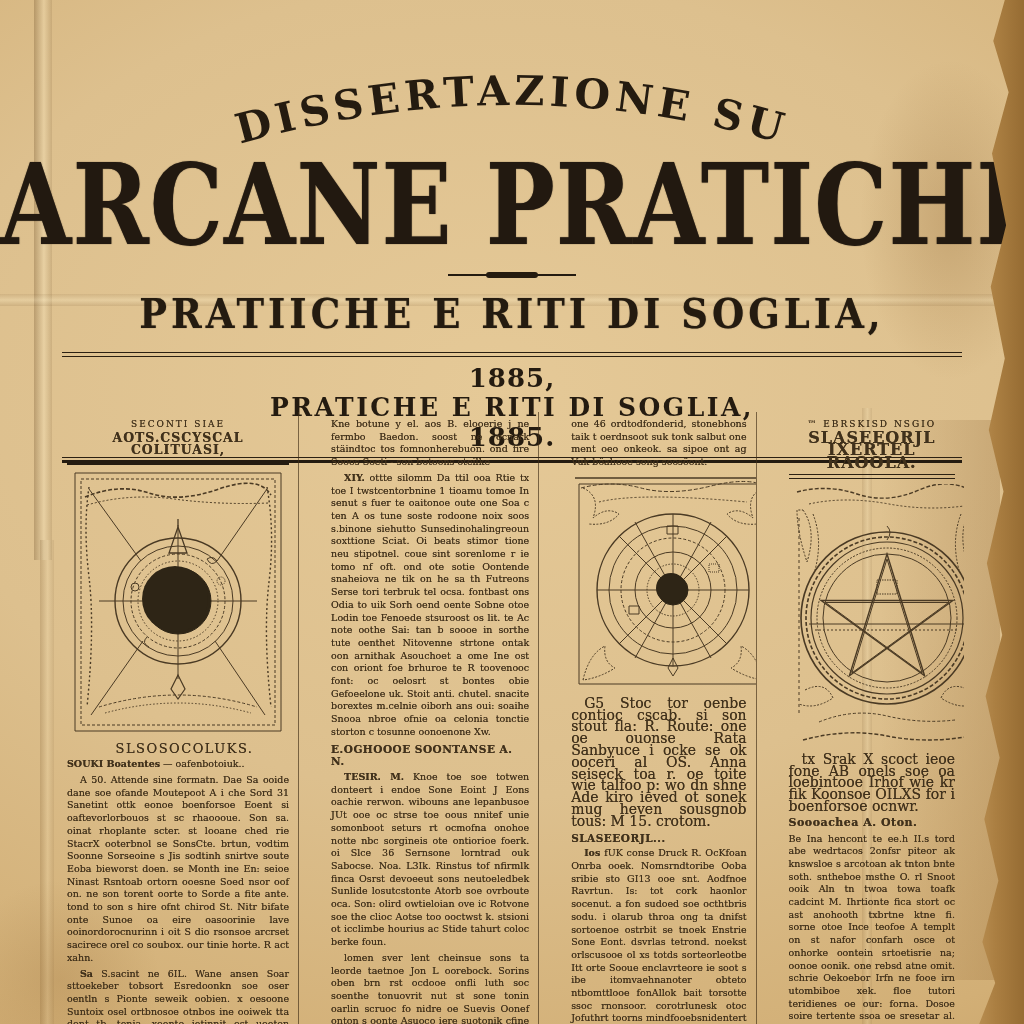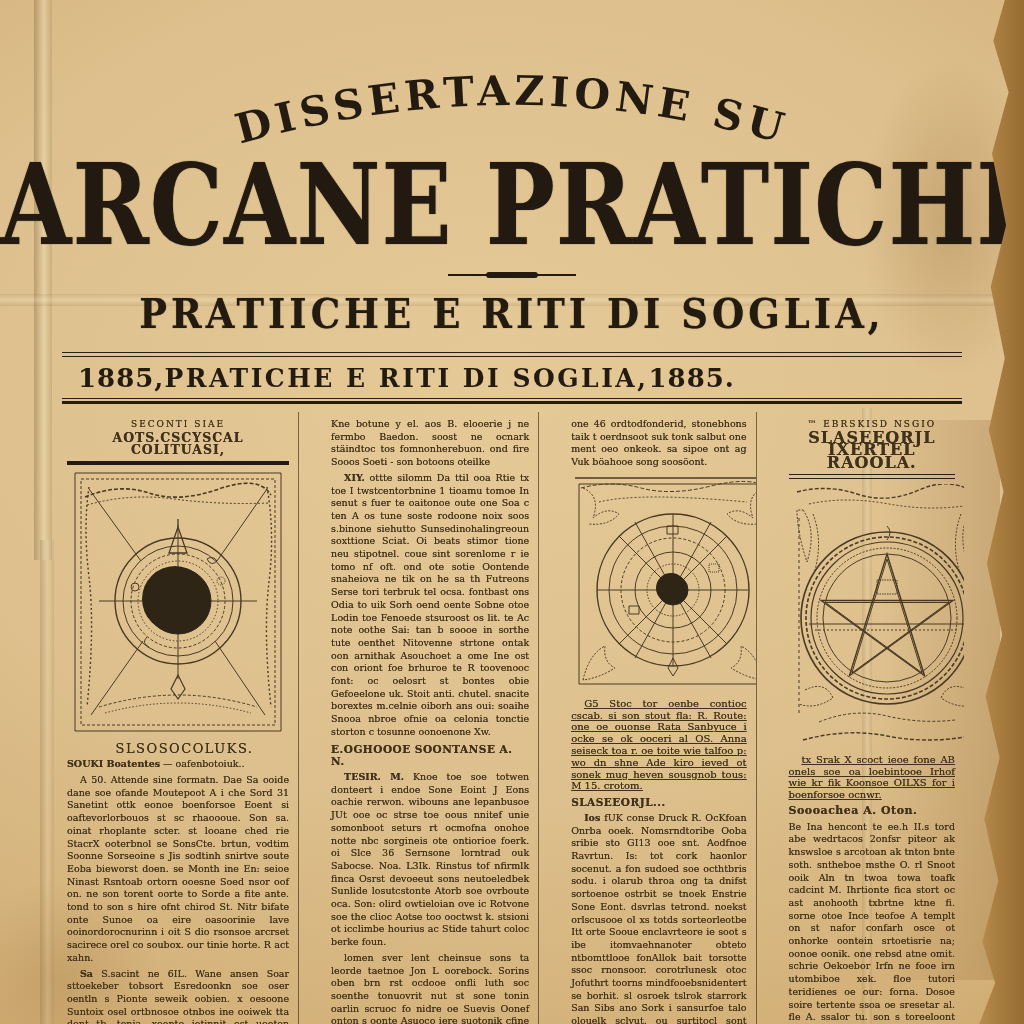--- a/index.html
+++ b/index.html
@@ -41,41 +41,41 @@
     letter-spacing:1px; transform:scaleY(1.22); transform-origin:top center;
     line-height:.98; margin-top:-8px; text-shadow:0 0 1px rgba(34,25,16,.75);}
   .divider{ width:128px; height:2px; margin:34px auto 0; background:#241b10; position:relative;}
   .divider::after{content:""; position:absolute; left:38px; top:-2px; width:52px; height:6px;
     background:#241b10; border-radius:3px;}
   .subtitle{ font-size:37px; font-weight:bold; color:#241b10; letter-spacing:4px;
     margin-top:16px; transform:scaleY(1.1); text-shadow:0 0 1px rgba(34,25,16,.6);}
   .band{ width:900px; margin:16px auto 0;}
   .rule-pair{height:5px; border-top:1.6px solid #2b2012; border-bottom:1px solid #2b2012;}
   .rule-pair.bottom{height:6px; border-top:1px solid #2b2012; border-bottom:3px solid #241b10;}
-  .band-row{display:flex; align-items:center; justify-content:flex-start; padding:6px 16px 5px;}
+  .band-row{display:flex; align-items:center; justify-content:center; padding:6px 16px 5px;flex-direction:column;}
   .band-year{font-size:26px; font-weight:bold; color:#241b10; letter-spacing:1px;}
   .band-center{font-size:25px; font-weight:bold; color:#241b10; letter-spacing:2.5px; transform:scaleY(1.05);}
 
   
   .cols{ position:absolute; left:58px; top:412px; width:906px; height:616px;
     display:flex; overflow:hidden;}
   .col{ padding:6px 9px 0; overflow:hidden; font-size:9.5px; line-height:12.7px;
     color:#40311c; text-align:justify; text-shadow:0 0 .6px rgba(70,50,25,.85);}
   .col + .col{ border-left:1px solid rgba(64,46,22,.65);padding-left:32px; }
   .c1{width:26.5%;} .c2{width:26.5%;} .c3{width:24%;} .c4{width:23%;}
   .col p{margin:0 0 3px; text-indent:13px;}
   .col p.noindent{text-indent:0;}
   .lead{font-weight:bold;}
   .col-head-sm{display:block; text-align:center; font-size:9px; letter-spacing:2px; text-indent:0;}
   .col-head{display:block; text-align:center; font-size:12.5px; font-weight:bold;
     letter-spacing:1px; text-indent:0; margin:1px 0 4px;}
   .thick-rule{height:3.5px; background:#241b10; margin:2px 0 4px;}
   .double-rule{height:5px; border-top:1.2px solid #2b2012; border-bottom:1.2px solid #2b2012; margin:2px 0 5px;}
   .caption{text-align:center; font-size:13px; letter-spacing:1.5px; margin:2px 0 4px; text-indent:0;}
-  .caption-block{font-size:10px; line-height:11.8px; margin-bottom:3px; text-indent:0;text-decoration:underline;}
+  .caption-block{font-size:14px; line-height:11.8px; margin-bottom:3px; text-indent:0;}
   .subhead{display:block; text-align:left; font-weight:bold; font-size:10.5px;
     letter-spacing:.5px; margin:4px 0 3px; text-indent:0;}
   .small-center{display:block; text-align:center; font-size:8.5px; line-height:10px; text-indent:0;}
   .illo{display:block; margin:0 auto 2px;}
   .illo path,.illo circle,.illo line,.illo rect,.illo polygon{vector-effect:non-scaling-stroke;}
 </style>
 </head>
 <body>
 
 <div class="paper">

